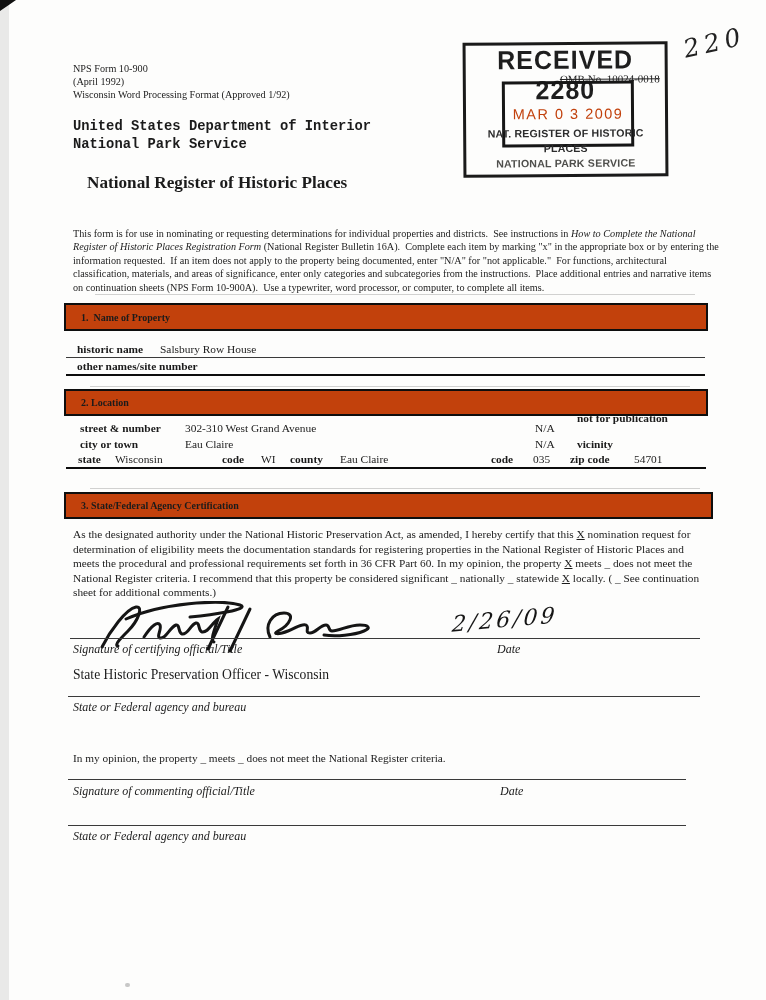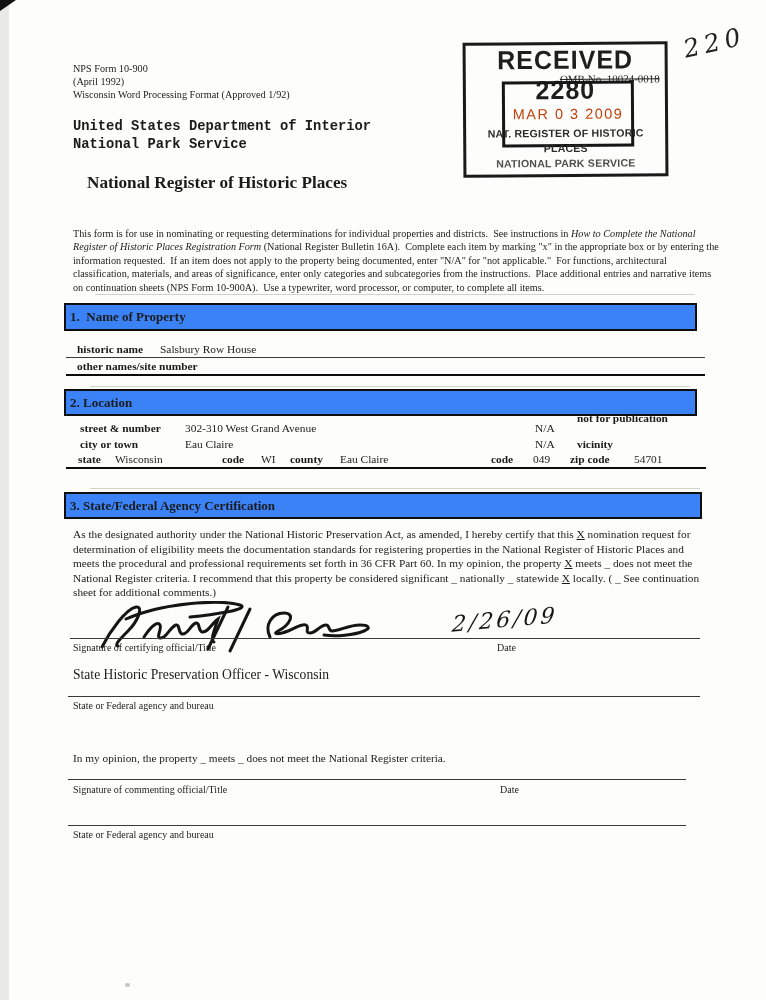--- a/index.html
+++ b/index.html
@@ -34,35 +34,35 @@
     font-size:14.5px;letter-spacing:1.5px;color:#c2410c;font-weight:500;}
   .stamp-reg{position:absolute;left:0;bottom:3px;width:100%;text-align:center;
     font-size:10.6px;font-weight:700;line-height:15px;color:#2c2c2c;letter-spacing:.2px;}
   .stamp-reg .l2{color:#4f4f4c;}
   
   .hand-220{left:683px;top:28px;font-family:"DejaVu Serif",serif;font-style:italic;
     font-size:25px;letter-spacing:5px;color:#222;transform:rotate(-13deg);}
   .hand-date{left:452px;top:607px;font-family:"DejaVu Serif",serif;font-style:italic;
     font-size:22px;letter-spacing:3px;color:#151515;transform:rotate(-5deg) skewX(-10deg);}
   
-  .sec-box{border:2px solid #0e0e0e;background:#3b82f6;font-size:13px;font-weight:bold;
-    padding-left:4px;display:flex;align-items:center;}
+  .sec-box{border:2px solid #0e0e0e;background:#c2410c;font-size:10px;font-weight:bold;
+    padding-left:15px;display:flex;align-items:center;}
   .sec1{left:64px;top:303px;width:625px;height:24px;}
   .sec2{left:64px;top:389px;width:625px;height:23px;}
   .sec3{left:64px;top:492px;width:630px;height:23px;}
   
   .lab{font-weight:bold;}
   .fs11{font-size:11.4px;}
   .row-line{height:0;border-top:1.2px solid #3a3a3a;}
   .row-line-heavy{height:0;border-top:2.4px solid #0c0c0c;}
   
   .cert-par{left:73px;top:527px;width:634px;font-size:11.3px;line-height:14.6px;}
   .xu{text-decoration:underline;}
   .sig-svg{left:92px;top:601px;}
-  .sig-label{font-size:10px;}
+  .sig-label{font-size:12px;font-style:italic;}
   .shpo{left:73px;top:667px;font-size:13.6px;}
   .opinion{left:73px;top:721px;font-size:11.3px;line-height:14.8px;}
 </style>
 </head>
 <body>
 
 <div class="page" data-name="scanned-form-page">
 
   <div class="abs edge-strip" data-name="scan-edge-strip"></div>
   <div class="abs corner-mark" data-name="scan-corner-mark"></div>
@@ -127,21 +127,21 @@
   <div class="abs fs11" style="left:535px;top:438px;" data-name="city-na">N/A</div>
   <div class="abs fs11 lab" style="left:577px;top:438px;" data-name="vicinity-label">vicinity</div>
 
   <div class="abs fs11 lab" style="left:78px;top:453px;" data-name="state-label">state</div>
   <div class="abs fs11" style="left:115px;top:453px;" data-name="state-value">Wisconsin</div>
   <div class="abs fs11 lab" style="left:222px;top:453px;" data-name="state-code-label">code</div>
   <div class="abs fs11" style="left:261px;top:453px;" data-name="state-code-value">WI</div>
   <div class="abs fs11 lab" style="left:290px;top:453px;" data-name="county-label">county</div>
   <div class="abs fs11" style="left:340px;top:453px;" data-name="county-value">Eau Claire</div>
   <div class="abs fs11 lab" style="left:491px;top:453px;" data-name="county-code-label">code</div>
-  <div class="abs fs11" style="left:533px;top:453px;" data-name="county-code-value">049</div>
+  <div class="abs fs11" style="left:533px;top:453px;" data-name="county-code-value">035</div>
   <div class="abs fs11 lab" style="left:570px;top:453px;" data-name="zip-label">zip code</div>
   <div class="abs fs11" style="left:634px;top:453px;" data-name="zip-value">54701</div>
   <div class="abs row-line-heavy" style="left:66px;top:467px;width:640px;" data-name="location-bottom-rule"></div>
 
   <div class="abs sec-box sec3" data-name="section-3-header">
     <span data-name="section-3-heading">3. State/Federal Agency Certification</span>
   </div>
 
   <div class="abs cert-par pre" data-name="certification-paragraph"><span data-name="cert-text-1">As the designated authority under the National Historic Preservation Act, as amended, I hereby certify that this </span><span class="xu" data-name="cert-x-nomination">X</span><span data-name="cert-text-2"> nomination request for determination of eligibility meets the documentation standards for registering properties in the National Register of Historic Places and meets the procedural and professional requirements set forth in 36 CFR Part 60. In my opinion, the property </span><span class="xu" data-name="cert-x-meets">X</span><span data-name="cert-text-3"> meets _ does not meet the National Register criteria. I recommend that this property be considered significant _ nationally _ statewide </span><span class="xu" data-name="cert-x-locally">X</span><span data-name="cert-text-4"> locally. ( _ See continuation sheet for additional comments.)</span></div>
 

